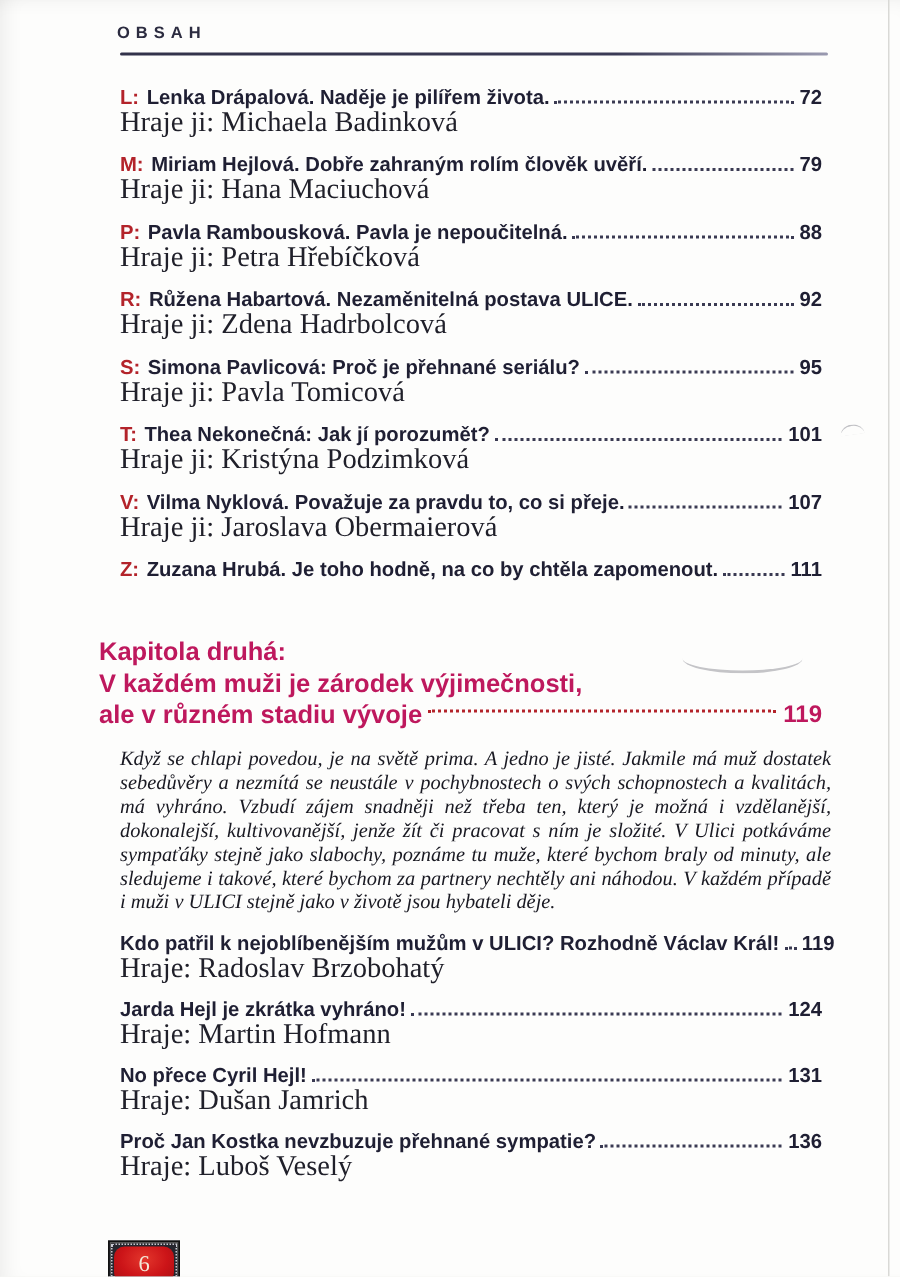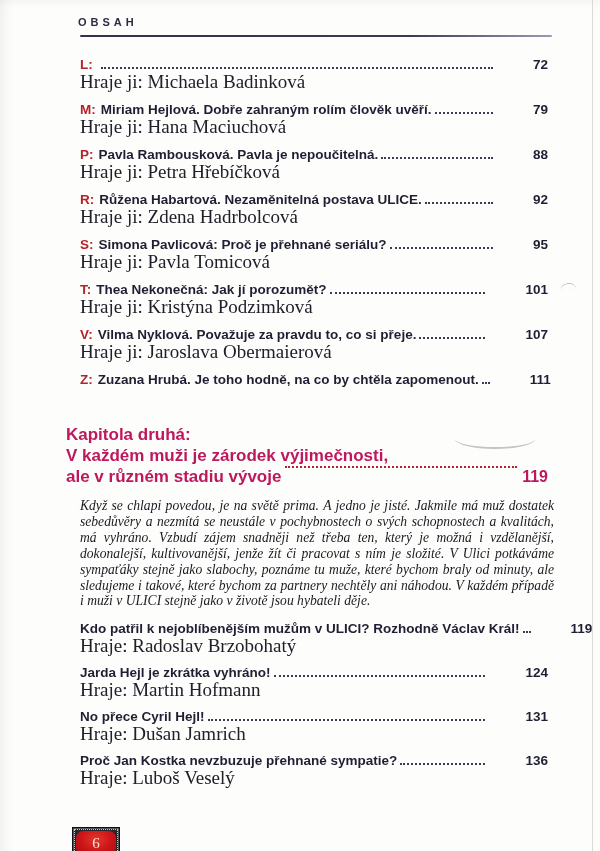--- a/index.html
+++ b/index.html
@@ -24,27 +24,27 @@
   .s1{position:absolute;top:56px;left:80px;width:468px;}
   .entry{margin-bottom:12px;}
   .toc-line{display:flex;align-items:flex-end;}
   .letter{color:#b3232a;font-weight:bold;font-size:13.5px;line-height:17px;
     white-space:nowrap;margin-right:5px;}
   .title{font-weight:bold;font-size:13.5px;line-height:17px;color:#1f1f33;
     white-space:nowrap;}
   .dots{flex:1 1 auto;min-width:8px;border-bottom:2px dotted #3a3a52;
     margin:0 4px 4px 3px;}
   .pagenum{font-weight:bold;font-size:13.5px;line-height:17px;color:#1f1f33;
-    white-space:nowrap;margin-left:36px;}
+    white-space:nowrap;}
   .actor{font-family:"Liberation Serif",serif;font-size:19px;line-height:15px;
     color:#20202a;margin-top:1px;}
   
   .chapter{position:absolute;top:424px;left:66px;width:482px;color:#be185d;}
   .ch-line{font-weight:bold;font-size:17px;line-height:21px;white-space:nowrap;}
-  .ch-row{display:flex;align-items:flex-start;}
+  .ch-row{display:flex;align-items:center;}
   .ch-dots{flex:1 1 auto;min-width:8px;border-bottom:2px dotted #b3232a;
     margin:0 5px 5px 4px;}
   .ch-page{font-weight:bold;font-size:16px;line-height:21px;white-space:nowrap;}
   
   .intro{position:absolute;top:498px;left:80px;width:474px;
     font-family:"Liberation Serif",serif;font-style:italic;
     font-size:13.6px;line-height:15.9px;color:#191922;text-align:justify;}
   
   .s2{position:absolute;top:620px;left:80px;width:468px;}
   .s2 .entry{margin-bottom:11px;}
@@ -75,20 +75,21 @@
   <div class="page-edge-right"></div>
 
   <div class="toc-header">OBSAH</div>
   <div class="toc-rule"></div>
 
   <div class="s1">
 
     <div class="entry">
       <div class="toc-line">
         <span class="letter">L:</span>
+        <span class="title">Lenka Drápalová. Naděje je pilířem života.</span>
         <span class="dots"></span>
         <span class="pagenum">72</span>
       </div>
       <div class="actor">Hraje ji: Michaela Badinková</div>
     </div>
 
     <div class="entry">
       <div class="toc-line">
         <span class="letter">M:</span>
         <span class="title">Miriam Hejlová. Dobře zahraným rolím člověk uvěří.</span>

